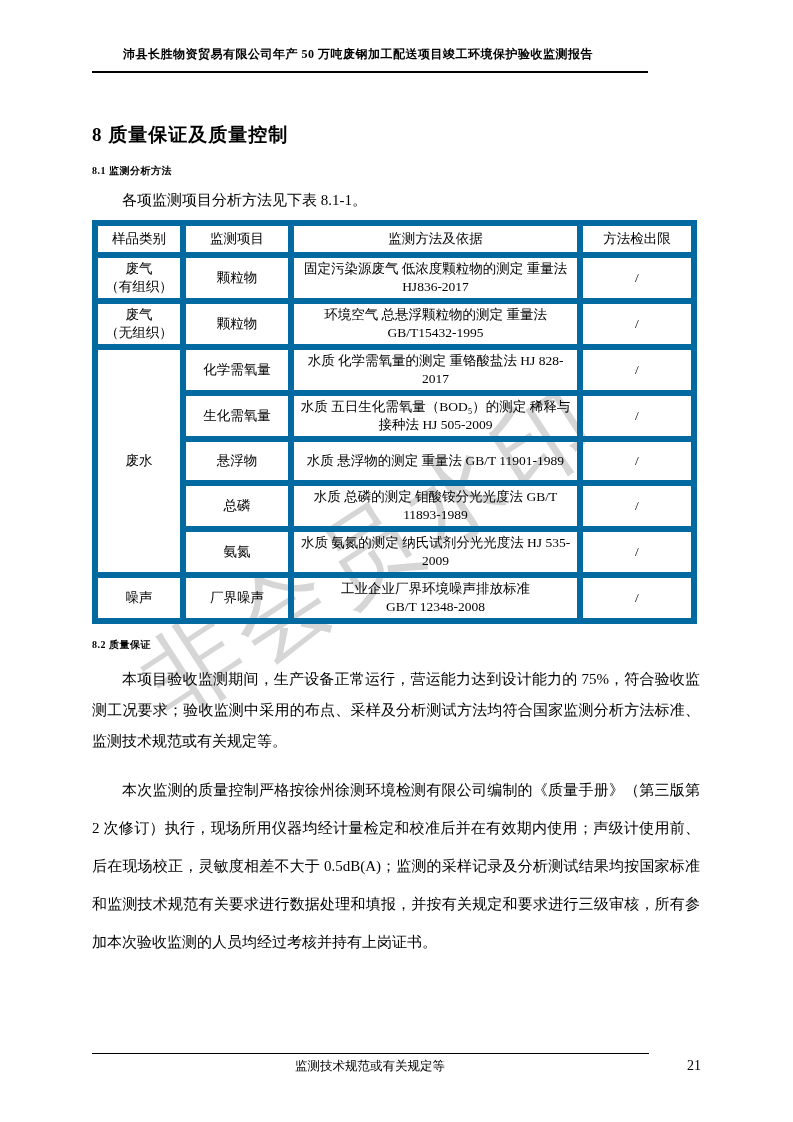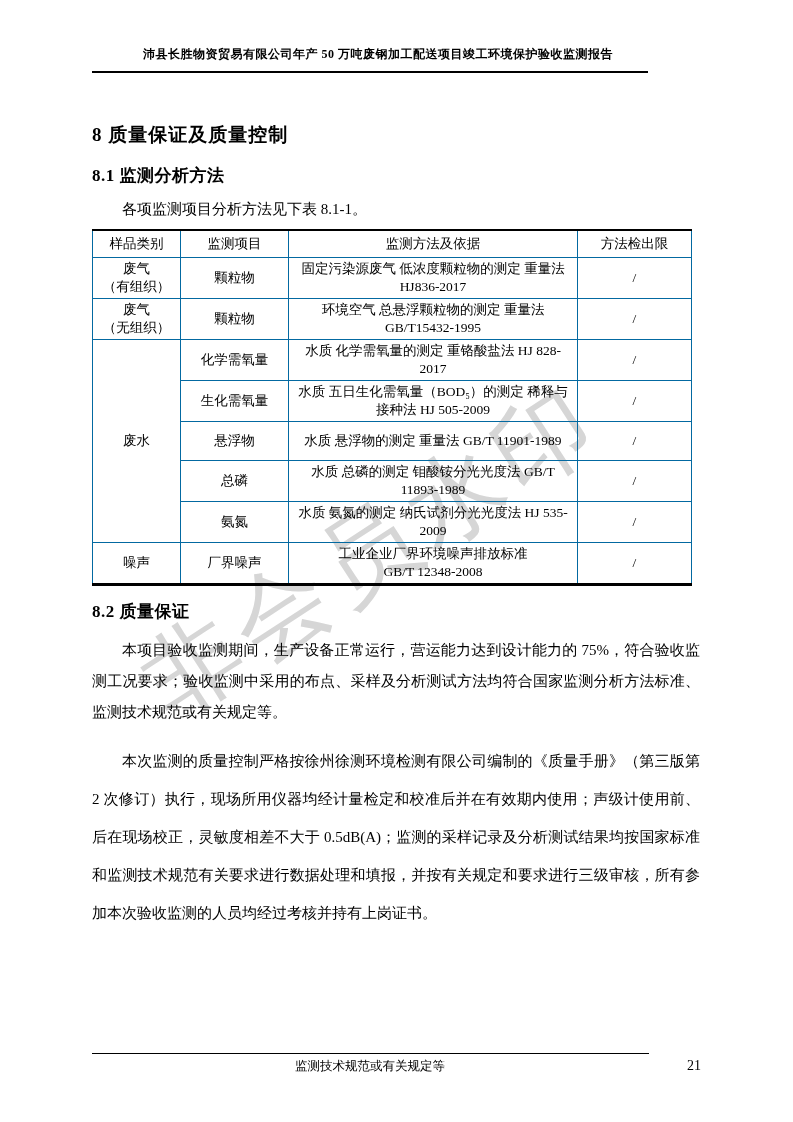--- a/index.html
+++ b/index.html
@@ -21,21 +21,21 @@
     white-space:nowrap;
     transform:rotate(-33deg);
     transform-origin:center center;
     z-index:0;
     font-weight:normal;
     user-select:none;
   }
   
   .hdr{
     position:absolute;
-    left:100px;width:556px;top:46px;
+    left:80px;width:556px;top:46px;
     text-align:center;
     font-size:12px;
     font-weight:bold;
     z-index:1;
     letter-spacing:0.5px;
   }
   .hdr-rule{
     position:absolute;
     left:92px;width:556px;top:71px;height:2px;
     background:#000;z-index:1;
@@ -44,21 +44,21 @@
   .content{
     position:absolute;
     left:92px;width:608px;top:98px;
     z-index:1;
   }
   h1.sec{
     font-size:19px;font-weight:bold;
     margin:24px 0 16px 0;letter-spacing:1px;
   }
   h2.sec{
-    font-size:17px;font-weight:bold;
+    font-size:10px;font-weight:bold;
     margin:14px 0 10px 0;letter-spacing:0.5px;
   }
   p.body-text{
     font-size:15px;
     margin:8px 0;
     text-indent:2em;
     text-align:justify;
   }
   p.intro{line-height:24px;}
   p.para1{line-height:31px;margin-top:12px;}
@@ -75,21 +75,21 @@
     width:599px;
     font-size:13.5px;
     border-top:2px solid #000;
     border-bottom:3px solid #000;
   }
   table.methods col.c1{width:88px;}
   table.methods col.c2{width:108px;}
   table.methods col.c3{width:289px;}
   table.methods col.c4{width:114px;}
   table.methods th, table.methods td{
-    border:1px solid #0369a1;
+    border:6px solid #0369a1;
     padding:2px 6px;
     line-height:18px;
     vertical-align:middle;
     text-align:center;
     font-weight:normal;
     background:transparent;
   }
   table.methods th{height:22px;}
   table.methods td{height:34px;}
   td.method{text-align:left;}

